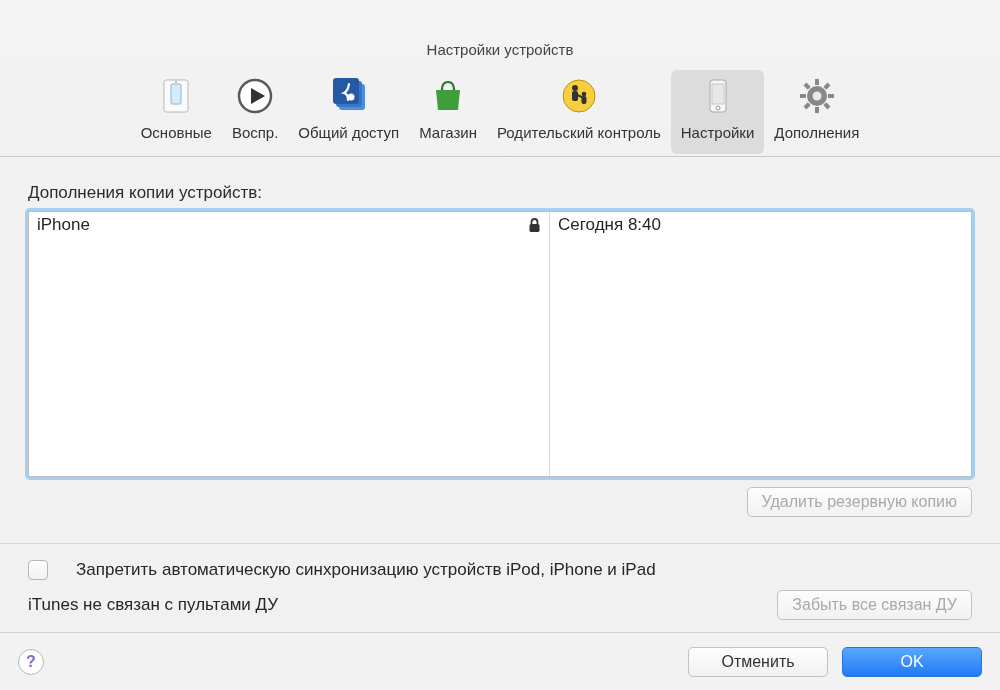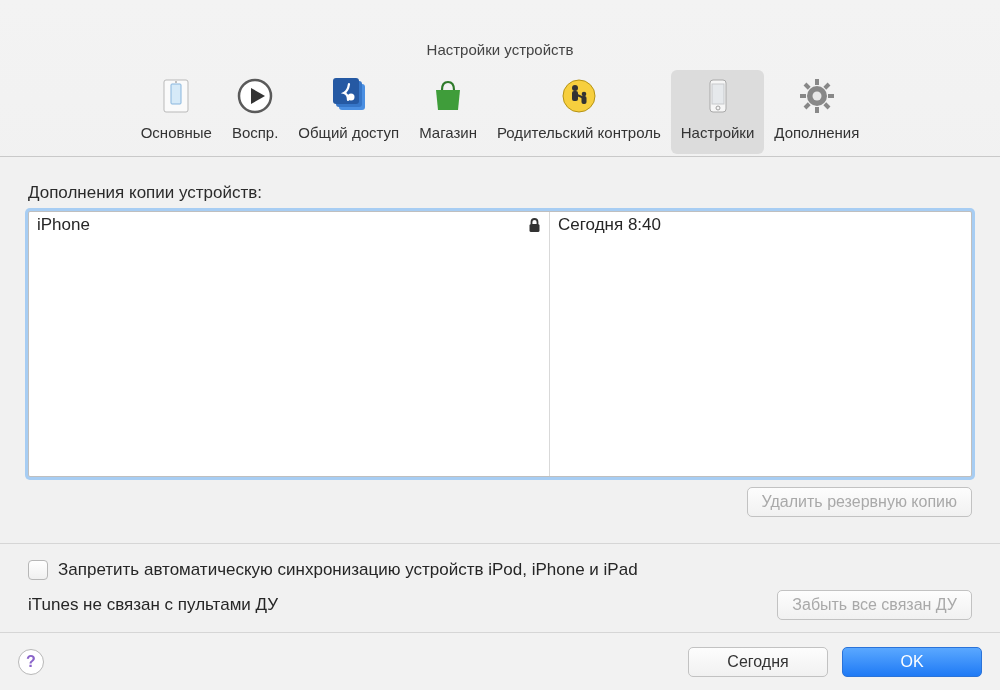--- a/index.html
+++ b/index.html
@@ -33,21 +33,21 @@
   .backup-row.name{justify-content:space-between;}
   .delete-row{display:flex;justify-content:flex-end;margin-top:10px;}
   .mac-btn{min-width:100px;height:28px;padding:0 14px;
     background:linear-gradient(#fdfdfd,#f1f1f1);
     border:1px solid #c2c2c2;border-radius:5px;
     font-size:16px;color:#333;display:inline-flex;align-items:center;justify-content:center;}
   .mac-btn.disabled{color:#a9a9a9;}
   .mac-btn.primary{background:linear-gradient(#5aa8ff,#1f7af5);border-color:#2a73d9;color:#fff;}
   .divider{height:1px;background:#d6d6d6;margin:26px -28px 16px;}
   .opts{padding:0 0 12px;}
-  .chk-row{display:flex;align-items:center;gap:10px;margin-bottom:10px;font-size:17px;}
+  .chk-row{display:flex;align-items:center;gap:28px;margin-bottom:10px;font-size:17px;}
   .chk{width:18px;height:18px;border:1px solid #b7b7b7;border-radius:4px;
     background:linear-gradient(#fff,#f0f0f0);}
   .remote-row{display:flex;align-items:center;justify-content:space-between;font-size:17px;}
   
   .footer{border-top:1px solid #d6d6d6;background:#f2f2f2;padding:14px 18px;
     display:flex;align-items:center;justify-content:space-between;box-sizing:border-box;height:64px;}
   .help{width:24px;height:24px;border:1.5px solid #b8b8b8;border-radius:50%;
     display:flex;align-items:center;justify-content:center;color:#8a64c9;
     font-size:16px;font-weight:600;background:#fff;}
   .footer-btns{display:flex;gap:14px;}
@@ -192,18 +192,18 @@
       <div class="remote-row">
         <span>iTunes не связан с пультами ДУ</span>
         <span class="mac-btn disabled">Забыть все связан ДУ</span>
       </div>
     </div>
   </div>
 
   <div class="footer">
     <div class="help">?</div>
     <div class="footer-btns">
-      <div class="mac-btn">Сегодня</div>
+      <div class="mac-btn">Отменить</div>
       <div class="mac-btn primary">OK</div>
     </div>
   </div>
 
 </div>
 
 </body></html>

